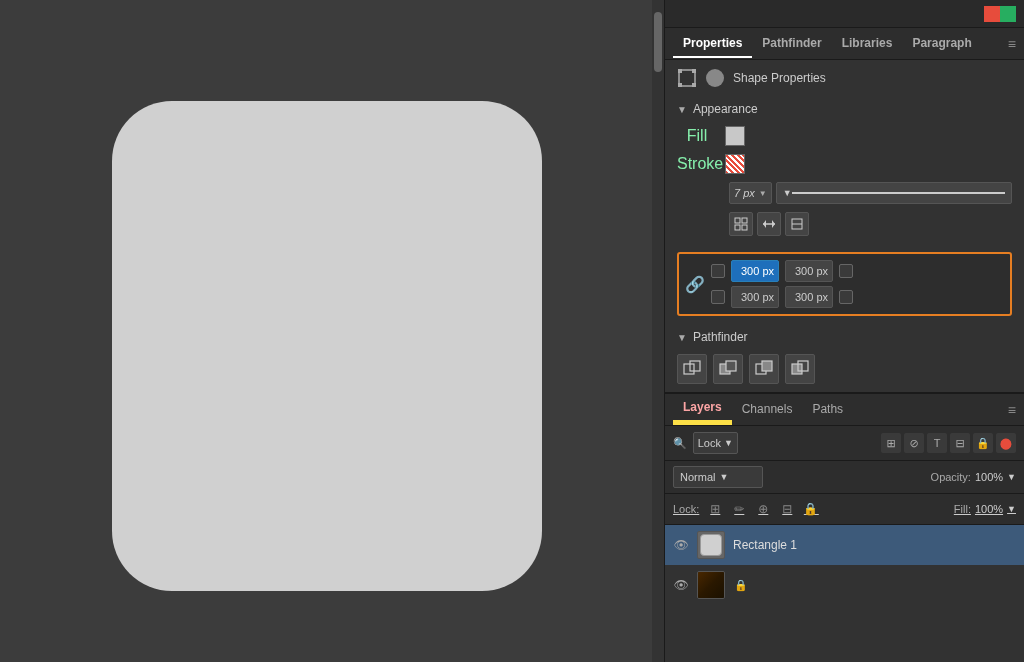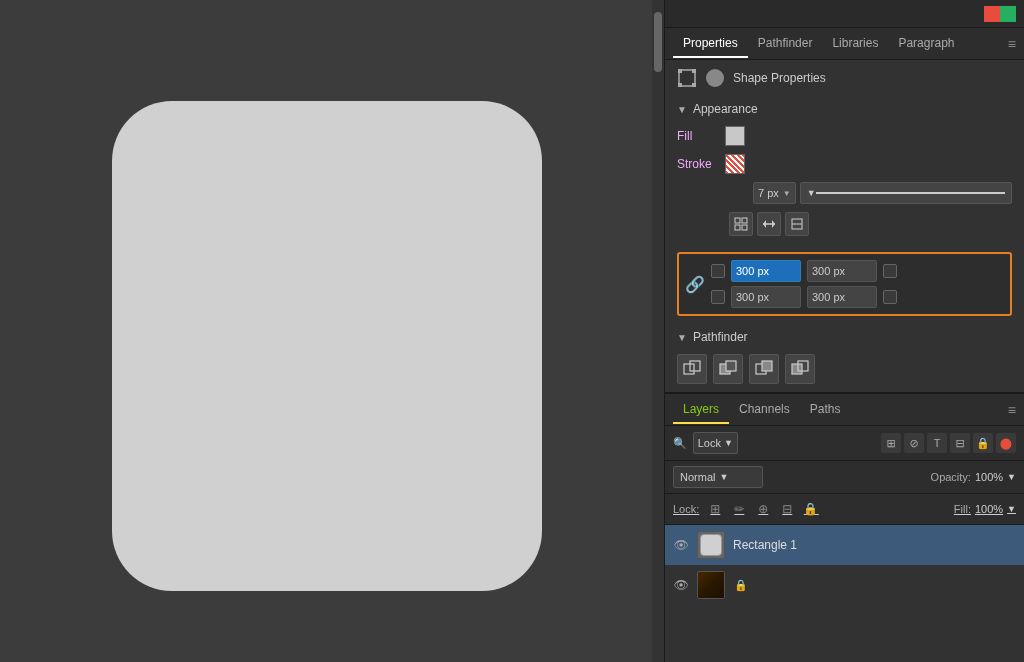--- a/index.html
+++ b/index.html
@@ -114,20 +114,21 @@
       padding: 0 8px;
       height: 32px;
     }
 
     .tab {
       padding: 6px 10px;
       font-size: 12px;
       color: #aaa;
       cursor: pointer;
       border-bottom: 2px solid transparent;
+      font-weight: bold;
     }
 
     .tab.active {
       color: #fff;
       border-bottom: 2px solid #fff;
     }
 
     .tab-menu-icon {
       margin-left: auto;
       color: #888;
@@ -186,23 +187,23 @@
 
     .fill-row, .stroke-row {
       display: flex;
       align-items: center;
       padding: 4px 0;
       gap: 8px;
     }
 
     .prop-label {
       width: 40px;
-      font-size: 12px;
-      color: #f0abfc;
-      text-align: left;
+      font-size: 16px;
+      color: #86efac;
+      text-align: center;
     }
 
     .fill-swatch {
       width: 20px;
       height: 20px;
       background: #c8c8c8;
       border: 1px solid #666;
     }
 
     .stroke-swatch {
@@ -217,21 +218,22 @@
       );
       border: 1px solid #666;
     }
 
     
     .stroke-options-row {
       display: flex;
       align-items: center;
       padding: 4px 0;
       gap: 4px;
-      margin-left: 76px;
+      margin-left: 52px;
+      font-style: italic;
     }
 
     .select-mini {
       background: #444;
       border: 1px solid #555;
       color: #ccc;
       font-size: 11px;
       padding: 2px 4px;
       border-radius: 2px;
       height: 22px;
@@ -332,29 +334,29 @@
 
     .dim-checkbox {
       width: 14px;
       height: 14px;
       border: 1px solid #666;
       background: #3a3a3a;
       border-radius: 2px;
     }
 
     .dim-input {
-      width: 70px;
+      width: 48px;
       height: 22px;
       background: #1e6fbb;
       border: 1px solid #2980b9;
       color: #fff;
       font-size: 11px;
       padding: 0 4px;
       border-radius: 2px;
-      text-align: left;
+      text-align: right;
     }
 
     .dim-input.normal {
       background: #444;
       border: 1px solid #555;
       color: #ccc;
     }
 
     .dim-summary {
       text-align: center;
@@ -409,22 +411,23 @@
 
     .layers-tab {
       padding: 6px 10px;
       font-size: 12px;
       color: #aaa;
       cursor: pointer;
       border-bottom: 2px solid transparent;
     }
 
     .layers-tab.active {
-      color: #84cc16;
-      border-bottom: 2px solid #fde047;
+      color: #fca5a5;
+      border-bottom: 5px solid #fde047;
+      font-weight: bold;
     }
 
     
     .filter-row {
       display: flex;
       align-items: center;
       padding: 6px 8px;
       gap: 4px;
       background: #2d2d2d;
       border-bottom: 1px solid #1a1a1a;

